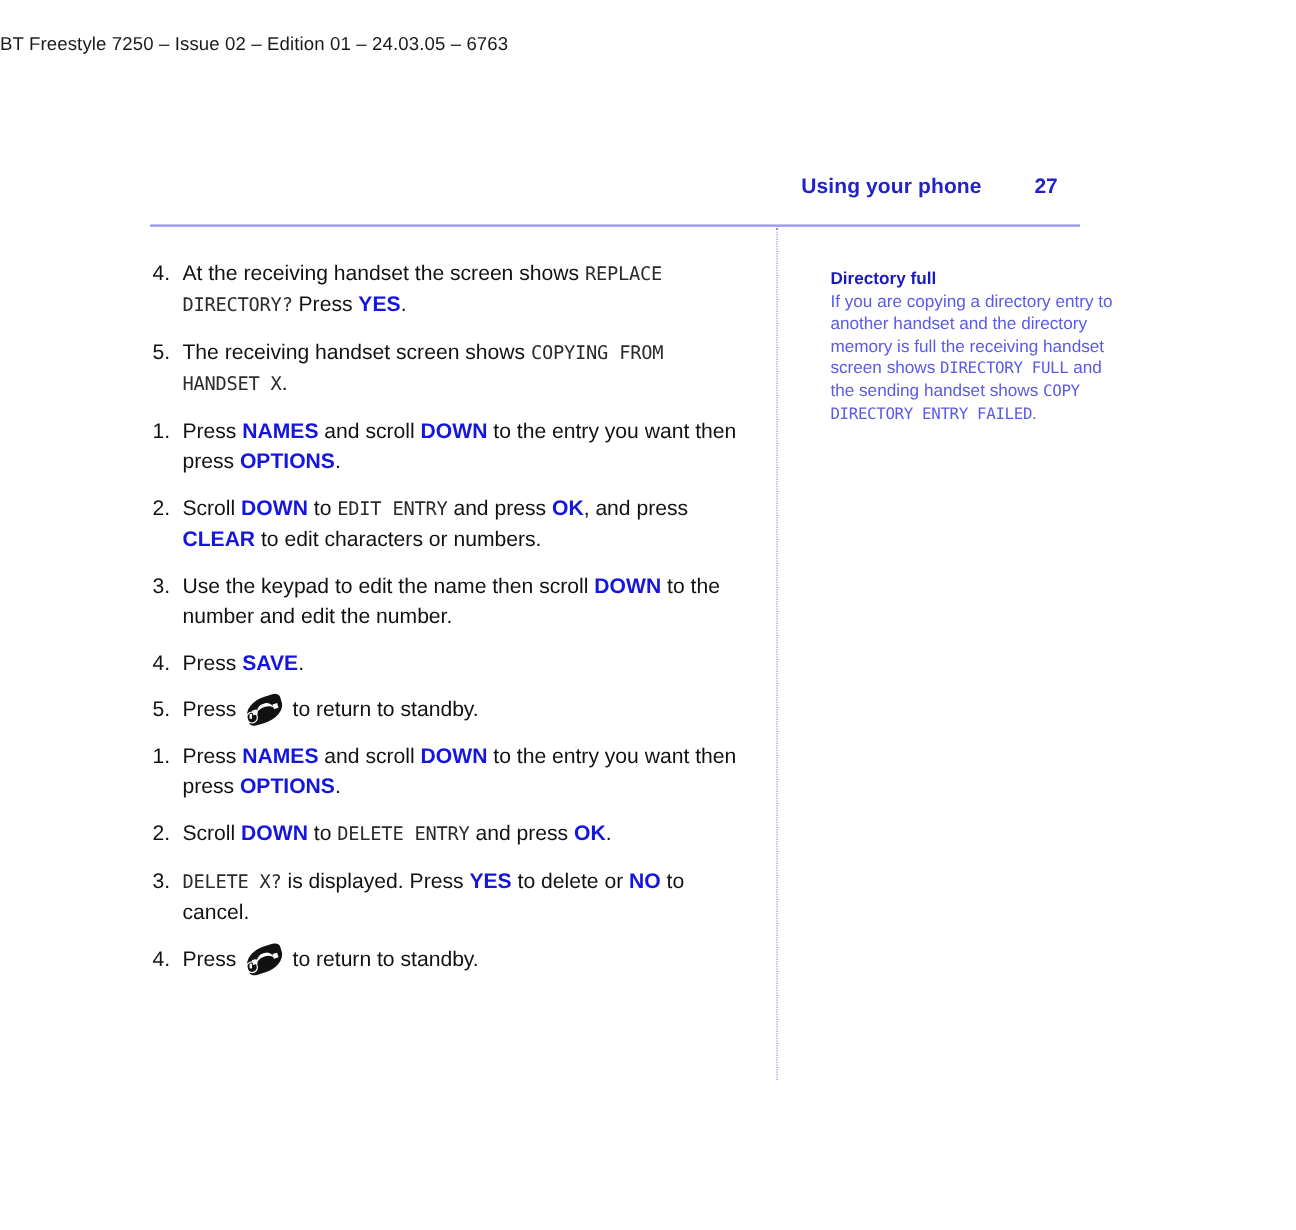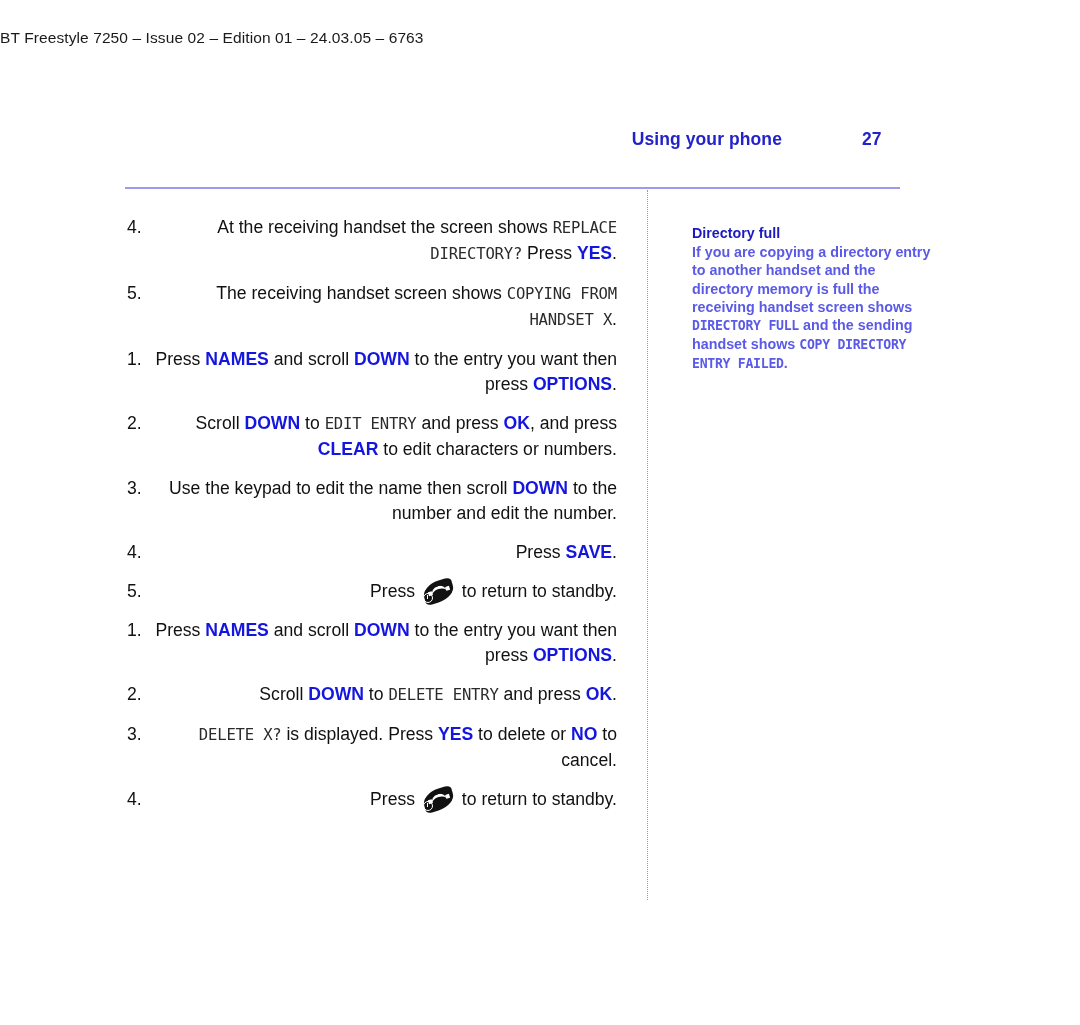--- a/index.html
+++ b/index.html
@@ -24,27 +24,26 @@
     width: 1080px;
     text-align: left;
     font-size: 15.5px;
     letter-spacing: 0.1px;
     color: #1a1a1a;
   }
 
   
   .page-header {
     position: absolute;
-    top: 129px;
+    top: 145px;
     left: 125px;
     width: 775px;
     display: flex;
     align-items: flex-start;
     justify-content: flex-end;
-    gap: 36px;
   }
   .chapter-title {
     font-size: 17.5px;
     font-weight: 600;
     color: #2222cc;
     letter-spacing: 0.1px;
   }
   .page-number {
     font-size: 17.5px;
     font-weight: 600;
@@ -88,21 +87,20 @@
     line-height: 25px;
     color: #111111;
   }
   .step .num {
     width: 25px;
     flex: 0 0 25px;
     text-align: left;
   }
   .step .body {
     flex: 1 1 auto;
-    text-align: right;
   }
 
   h2.section-heading {
     font-size: 17.6px;
     font-weight: bold;
     color: #000000;
     margin: 0 0 12px 25px;
     padding-top: 22px;
     letter-spacing: 0.1px;
   }
@@ -188,21 +186,20 @@
     font-size: 14.3px;
     line-height: 18.2px;
   }
   .side-note-title {
     font-weight: bold;
     color: #1a1ac0;
     margin-bottom: 1px;
   }
   .side-note-body {
     color: #5a5ae6;
-    font-weight: bold;
   }
   .side-note-body .lcd {
     font-family: "DejaVu Sans Mono", "Liberation Mono", monospace;
     font-size: 13.2px;
     letter-spacing: -0.3px;
     color: #5a5ae6;
   }
 </style>
 </head>
 <body>

